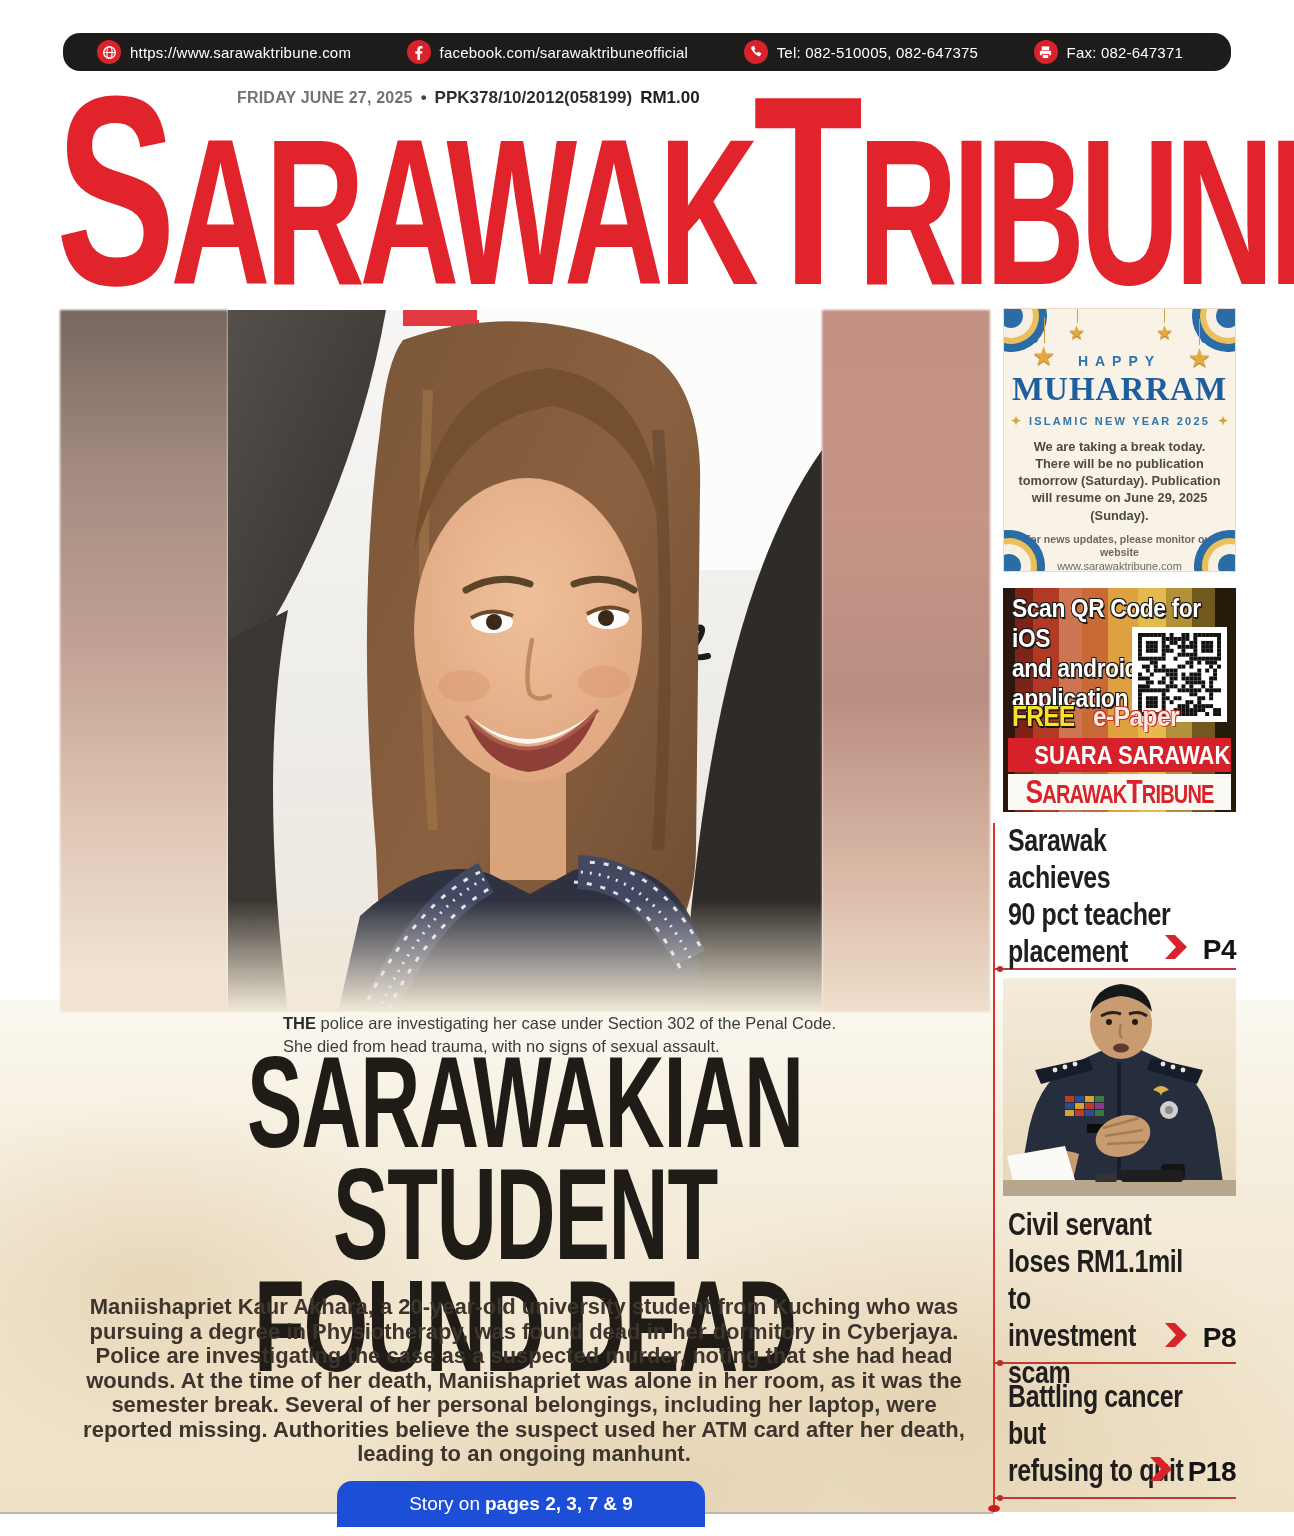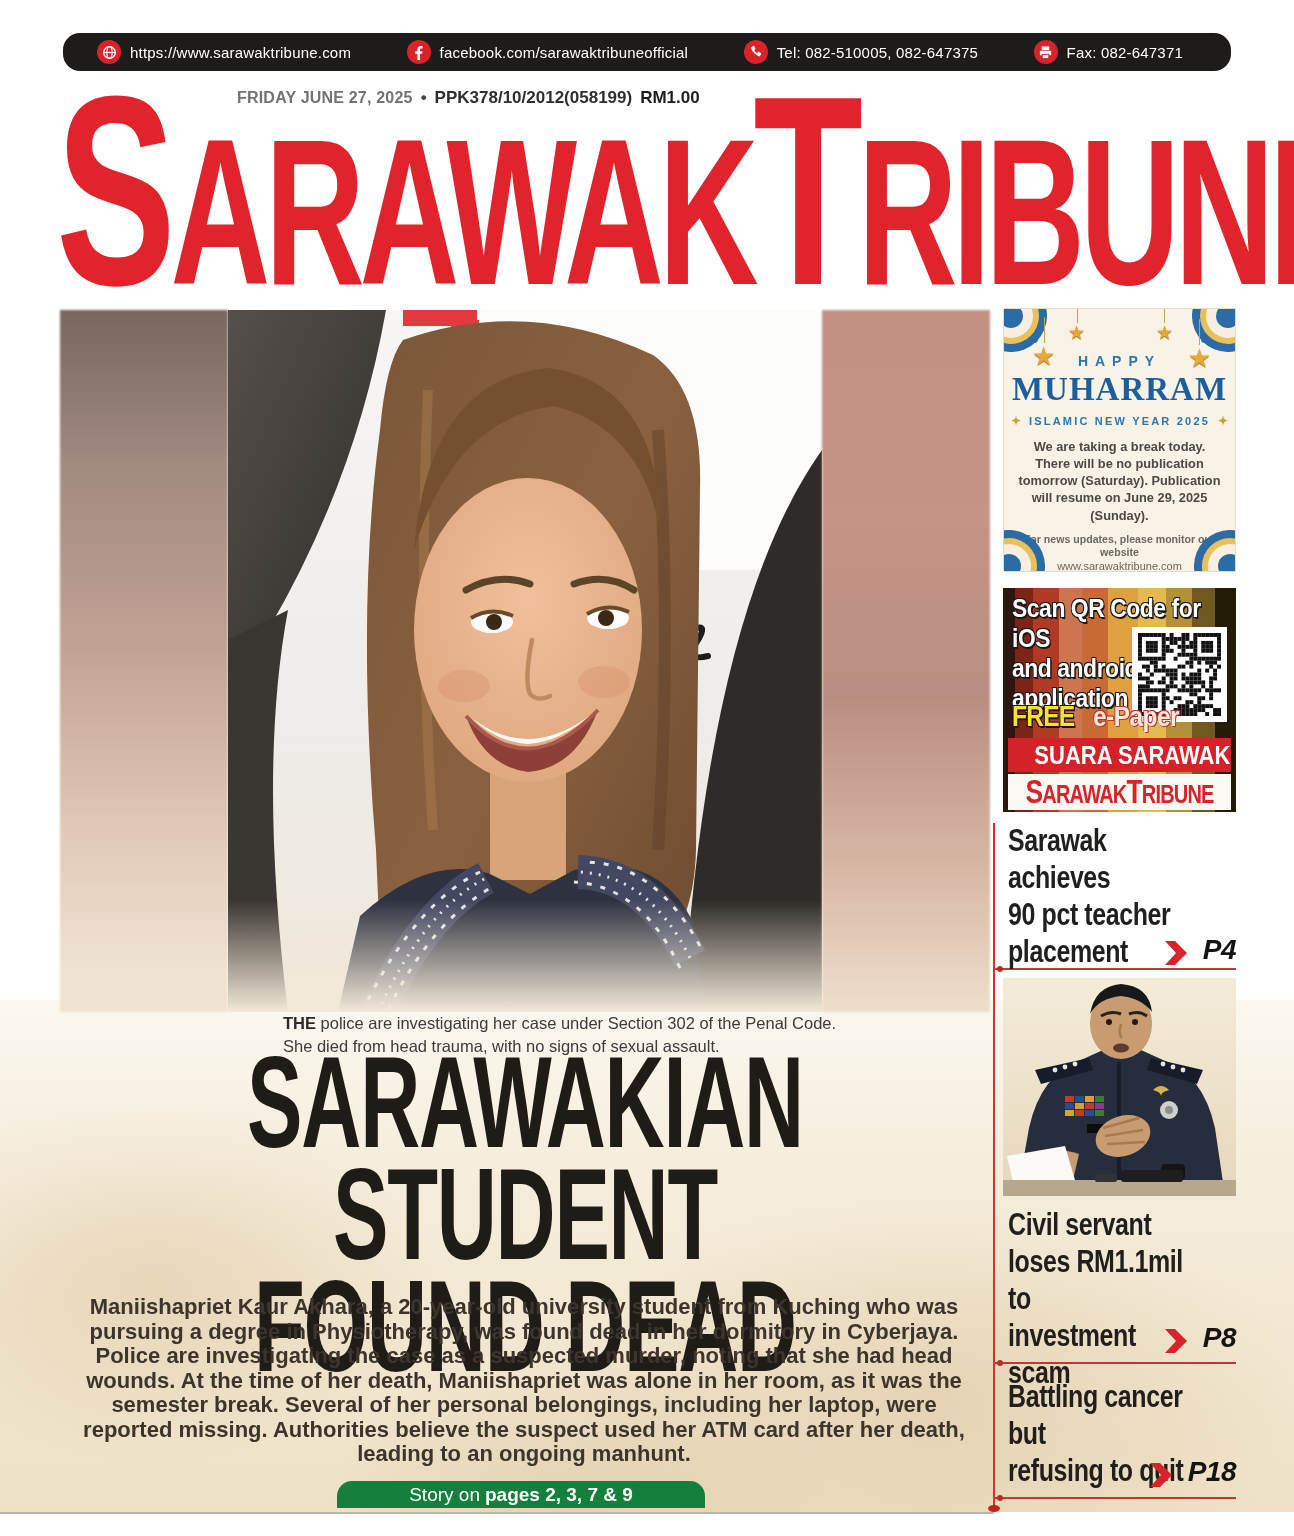--- a/index.html
+++ b/index.html
@@ -62,22 +62,22 @@
     position:absolute; left:60px; top:1046px; width:930px; text-align:center;
     font-size:130px; font-weight:bold; line-height:112px; color:#1f1b17;
     letter-spacing:-2px; transform:scaleX(0.64); transform-origin:center top; z-index:2;
     white-space:pre-line;
   }
   .bodytext {
     position:absolute; left:70px; top:1295px; width:908px; text-align:center;
     font-size:22px; line-height:24.5px; font-weight:bold; color:#3d352d; z-index:2;
   }
   .story-banner {
-    position:absolute; left:337px; top:1481px; width:368px; height:27px;
-    background:#15803d; border-radius:15px 15px 0 0; color:#fff; font-size:19px;
+    position:absolute; left:337px; top:1481px; width:368px; height:46px;
+    background:#1d4ed8; border-radius:15px 15px 0 0; color:#fff; font-size:19px;
     display:flex; align-items:center; justify-content:center; gap:5px; z-index:3;
   }
   .story-banner .bold { font-weight:bold; }
   .bottom-rule { position:absolute; left:0; top:1512px; width:994px; height:2px; background:#bdb7ab; z-index:2; }
   
   .muharram {
     position:absolute; left:1003px; top:308px; width:233px; height:264px;
     background:#f9f2e6; border:1px solid #e6dcc8; overflow:hidden; text-align:center; z-index:2;
   }
   .corner { position:absolute; width:74px; height:74px; }
@@ -119,21 +119,21 @@
   
   .vline { position:absolute; left:993px; top:823px; width:2px; height:685px; background:#d8312e; z-index:2; }
   .vline::after { content:""; position:absolute; left:-5px; bottom:-4px; width:12px; height:7px; border-radius:50%; background:#c4201f; }
   .sdivider { position:absolute; left:995px; width:241px; height:2px; background:#c03a33; z-index:2; }
   .sdivider::before { content:""; position:absolute; left:2px; top:-2px; width:6px; height:6px; border-radius:50%; background:#b82c28; }
   .story { position:absolute; left:1008px; width:230px; z-index:2; }
   .story-title {
     font-size:32px; font-weight:bold; line-height:37px; color:#201f1d; letter-spacing:-.5px;
     transform:scaleX(.78); transform-origin:left top; white-space:pre-line;
   }
-  .page-chip { position:absolute; right:58px; display:flex; align-items:flex-end; gap:16px; z-index:2;font-style:italic; }
+  .page-chip { position:absolute; right:58px; display:flex; align-items:flex-start; gap:16px; z-index:2; }
   .page-chip svg { display:block; }
   .page-chip .pg { font-size:28px; font-weight:bold; color:#151413; letter-spacing:-.5px; }
   .spolice { position:absolute; left:1003px; top:978px; width:233px; height:218px; z-index:2; }
   .spolice svg { display:block; }
 </style>
 </head>
 <body>
 
 <div class="page">
 

